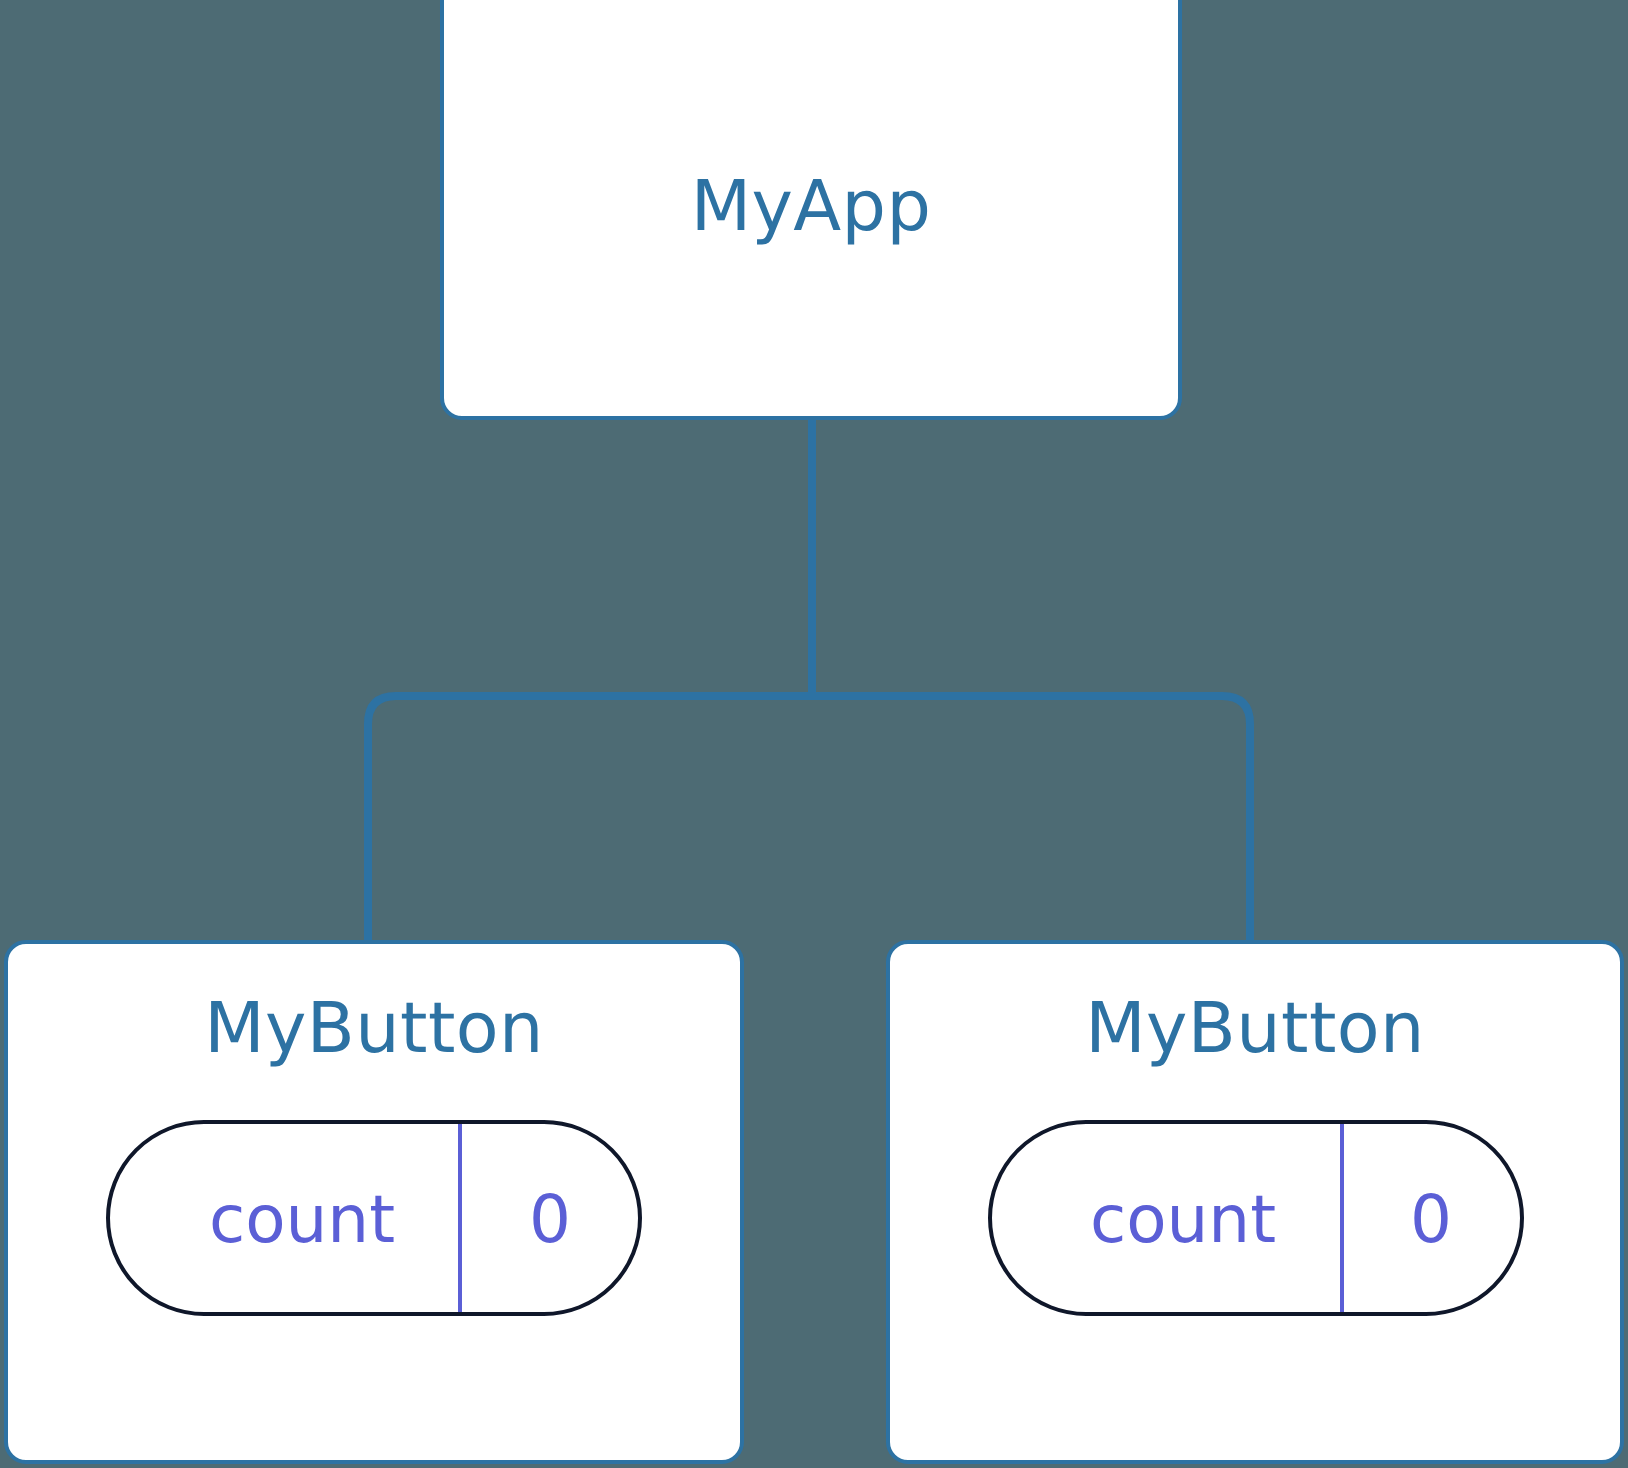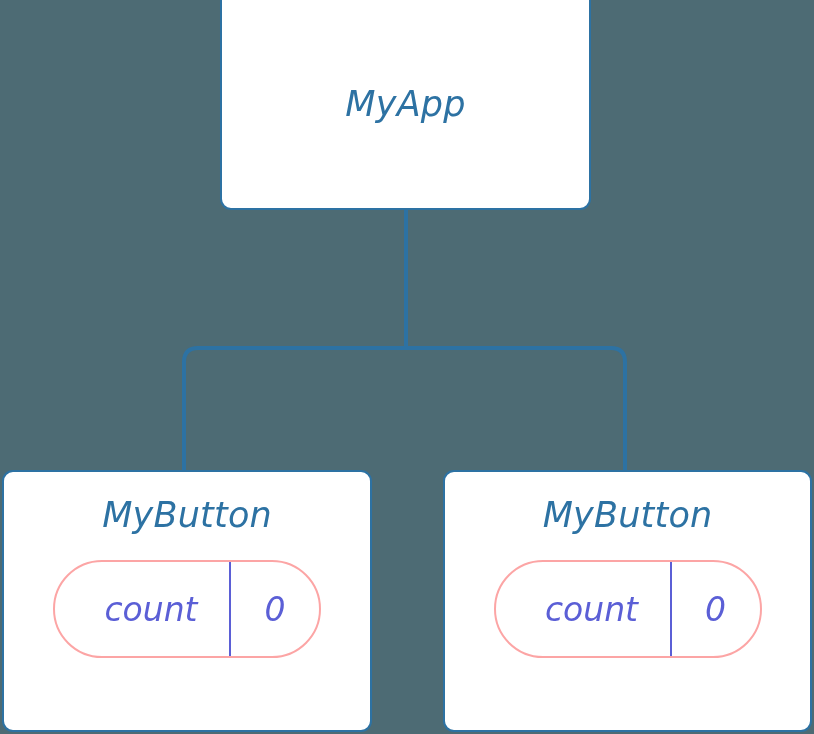--- a/index.html
+++ b/index.html
@@ -12,21 +12,20 @@
     height: 734px;
     background: #4d6b74;
     font-family: "DejaVu Sans", "Liberation Sans", sans-serif;
     overflow: hidden;
   }
   #stage {
     position: relative;
     width: 814px;
     height: 734px;
     background: #4d6b74;
-    font-style: italic;
   }
   #edges {
     position: absolute;
     left: 0;
     top: 0;
     width: 814px;
     height: 734px;
     pointer-events: none;
   }
 
@@ -74,21 +73,21 @@
   }
   .node-child-left .node-title,
   .node-child-right .node-title {
     margin-top: 26px;
   }
 
   
   .pill {
     margin-top: 27px;
     height: 98px;
-    border: 2px solid #fca5a5;
+    border: 2px solid #0f172a;
     border-radius: 49px;
     box-sizing: border-box;
     display: flex;
     align-items: stretch;
     background: transparent;
   }
   .pill-key,
   .pill-val {
     display: flex;
     align-items: center;

